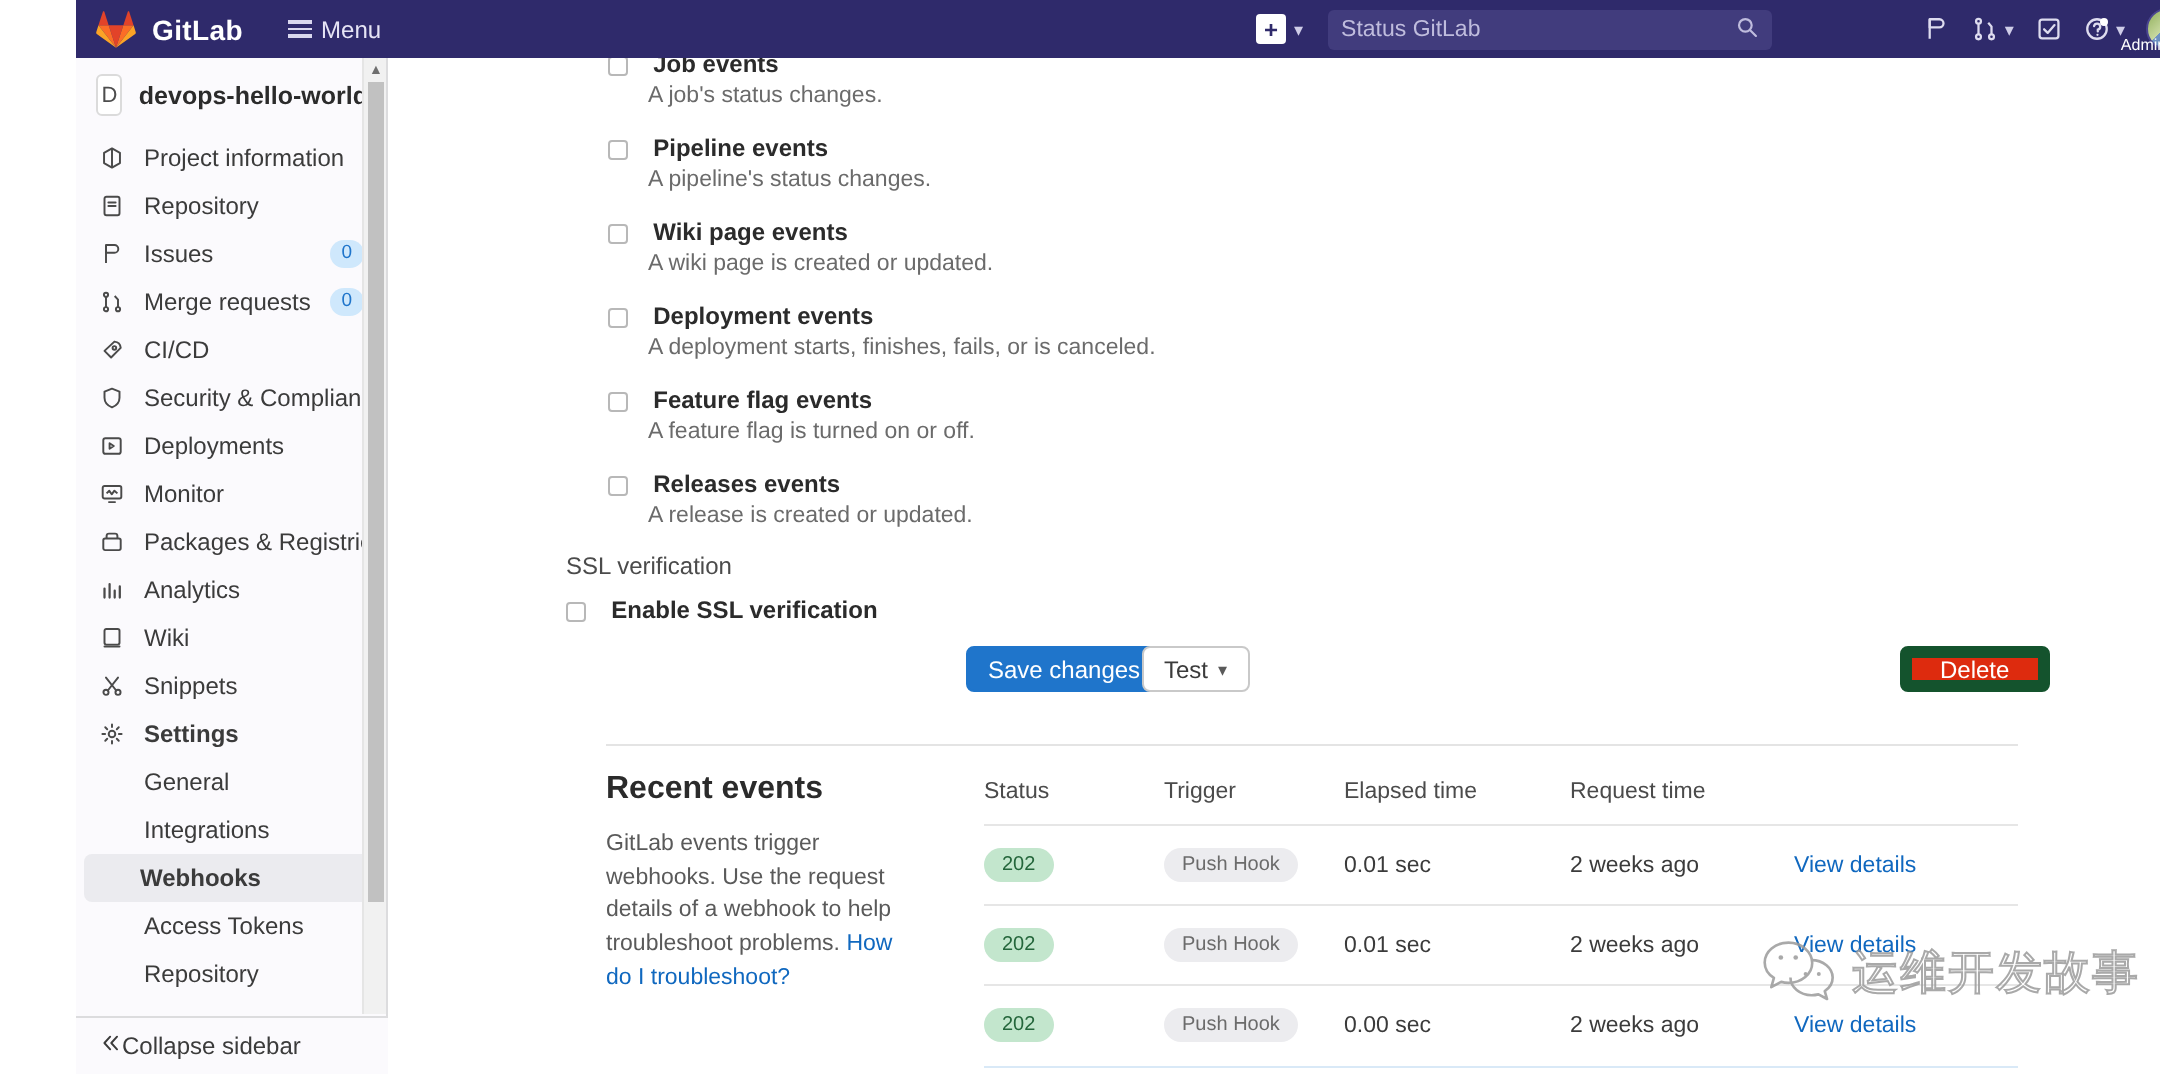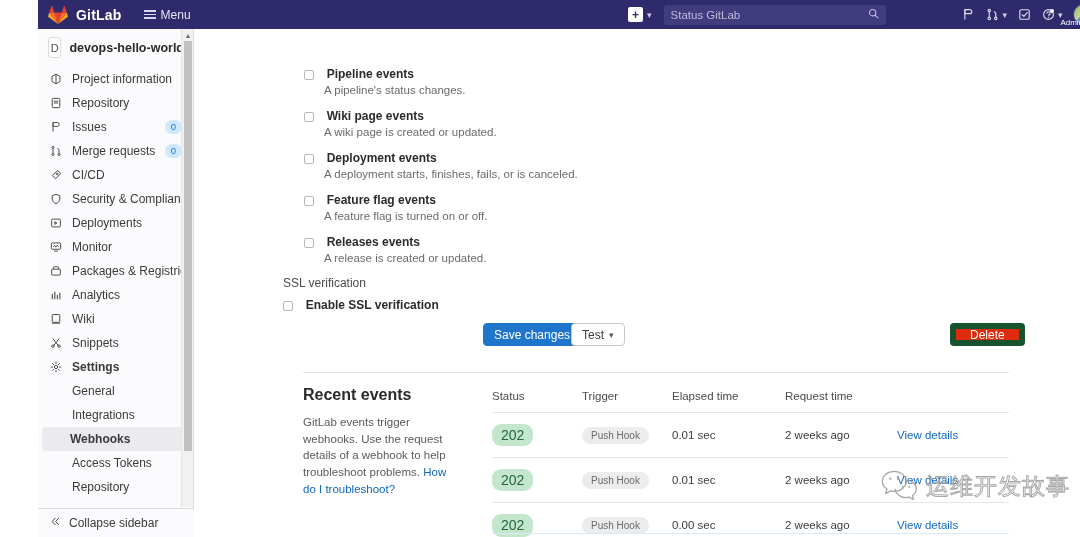--- a/index.html
+++ b/index.html
@@ -79,21 +79,21 @@
   }
   .sub-item {
     display: flex; align-items: center; height: 24px; padding-left: 34px;
     font-size: 12px; color: #3b3b3b; cursor: pointer;
   }
   .sub-item.active { background: #ebebef; font-weight: bold; border-radius: 4px; margin: 0 4px; padding-left: 28px; }
 
   .collapse-bar {
     position: absolute; bottom: 0; left: 0; width: 156px; height: 29px;
     border-top: 1px solid #dcdcde; background: #fbfafd;
-    display: flex; align-items: center; gap: 8px; padding-left: 12px; cursor: pointer;
+    display: flex; align-items: center; padding-left: 12px; cursor: pointer;
     font-size: 12px; color: #3b3b3b;
   }
 
   
   .side-sb { position: absolute; top: 0; right: 0; width: 12px; height: 478px; background: #f1f1f1; border-left: 1px solid #e5e5e5; }
   .side-sb .thumb { position: absolute; left: 2px; width: 8px; top: 12px; height: 410px; background: #c1c1c1; border-radius: 0; }
   .sb-arrow { position: absolute; left: 0; width: 12px; height: 12px; display: flex; align-items: center; justify-content: center; font-size: 7px; color: #6e6e6e; }
 
   
   .content { position: absolute; top: 0; left: 156px; width: 912px; height: 537px; background: #fff; overflow: hidden; }
@@ -123,21 +123,21 @@
   .rec-desc a { color: #1068bf; text-decoration: none; }
 
   table.events { position: absolute; border-collapse: collapse; }
   table.events th {
     font-size: 11.5px; font-weight: normal; color: #4b4b4b; text-align: left;
     padding: 0 0 10px 0; vertical-align: bottom;
   }
   table.events td { font-size: 11.5px; color: #3b3b3b; padding: 11px 0; border-top: 1px solid #e6e6e6; vertical-align: middle; }
   .pill-202 {
     display: inline-block; background: #c3e6cd; color: #24663b;
-    border-radius: 9px; font-size: 14px; padding: 2px 9px; line-height: 1.3;
+    border-radius: 9px; font-size: 10px; padding: 2px 9px; line-height: 1.3;
   }
   .pill-hook {
     display: inline-block; background: #ececef; color: #6b6b6b;
     border-radius: 9px; font-size: 10px; padding: 2px 9px; line-height: 1.3;
   }
   .link { color: #1068bf; text-decoration: none; cursor: pointer; }
 
   
   .page-sb { position: absolute; top: 0; right: 0; width: 14px; height: 537px; background: #f7f7f7; border-left: 1px solid #e8e8e8; z-index: 35; }
   .page-sb .thumb { position: absolute; left: 2px; width: 10px; top: 281px; height: 184px; background: #b6b6b6; }
@@ -404,20 +404,25 @@
         <svg width="11" height="11" viewBox="0 0 16 16" fill="none" stroke="currentColor" stroke-width="1.4">
             <path d="M7.4 3.4L3.2 8l4.2 4.6M12.4 3.4L8.2 8l4.2 4.6" stroke-linecap="round" stroke-linejoin="round"></path>
           </svg>
       </span>
       <span>Collapse sidebar</span>
     </div>
   </div>
 
   <div class="content">
 
+    <div class="ev-row" style="top:24px">
+      <span class="cb"></span>
+      <span class="ev-title">Job events</span>
+      <div class="ev-desc">A job's status changes.</div>
+    </div>
 
     <div class="ev-row" style="top:66px">
       <span class="cb"></span>
       <span class="ev-title">Pipeline events</span>
       <div class="ev-desc">A pipeline's status changes.</div>
     </div>
 
     <div class="ev-row" style="top:108px">
       <span class="cb"></span>
       <span class="ev-title">Wiki page events</span>

